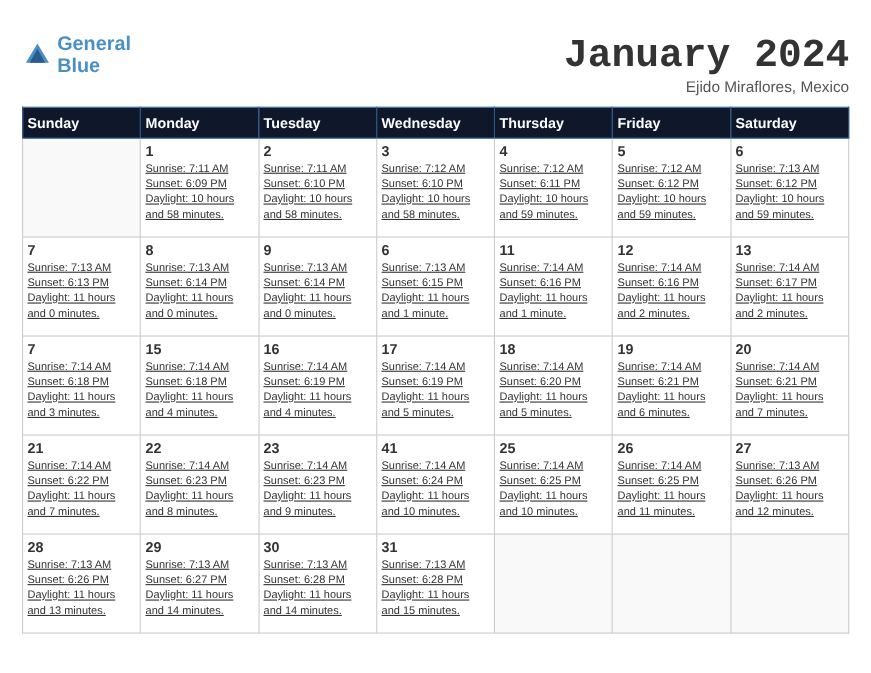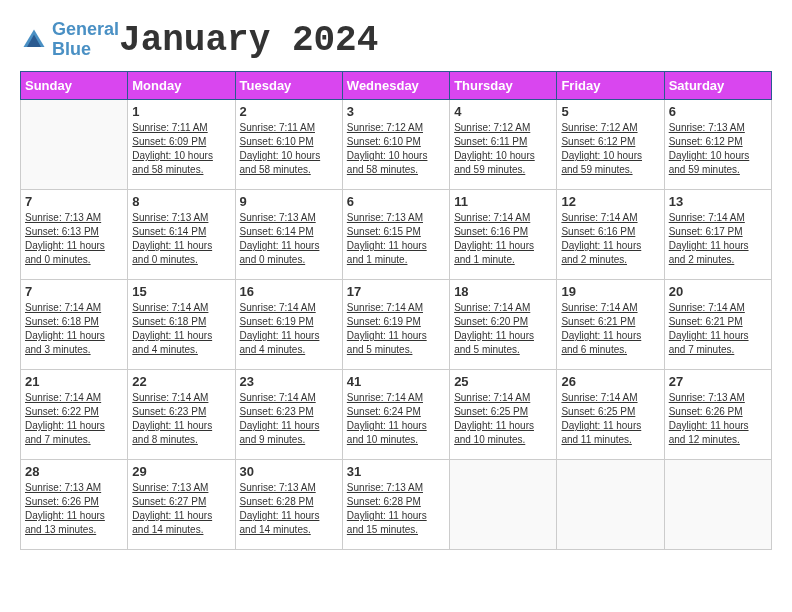--- a/index.html
+++ b/index.html
@@ -5,22 +5,24 @@
     * { box-sizing: border-box; margin: 0; padding: 0; }
     body {
       font-family: Arial, sans-serif;
       background: #fff;
       width: 792px;
       min-height: 612px;
       padding: 20px;
     }
     .header {
       display: flex;
+      justify-content: space-between;
       align-items: flex-start;
       margin-bottom: 10px;
+      margin-top: 10px;
     }
     .logo {
       display: flex;
       align-items: center;
       gap: 4px;
     }
     .logo-text {
       font-size: 18px;
       font-weight: bold;
       color: #333;
@@ -45,21 +47,21 @@
     .location {
       font-size: 14px;
       color: #555;
     }
     table {
       width: 100%;
       border-collapse: collapse;
       table-layout: fixed;
     }
     th {
-      background-color: #d946ef;
+      background-color: #0f172a;
       color: #fff;
       font-size: 13px;
       font-weight: bold;
       padding: 6px 4px;
       text-align: left;
       border: 1px solid #2a5a90;
     }
     td {
       border: 1px solid #ccc;
       vertical-align: top;
@@ -92,20 +94,21 @@
     <svg class="logo-icon" viewBox="0 0 40 40">
       <polygon points="20,5 35,30 5,30" fill="#4a90c4"></polygon>
       <polygon points="20,12 30,30 10,30" fill="#2a5a90"></polygon>
     </svg>
     <div class="logo-text">
       <span>General</span><br><span style="color:#4a90c4">Blue</span>
     </div>
   </div>
   <div class="title-block">
     <div class="month-title">January 2024</div>
+    <div class="location">Ejido Miraflores, Mexico</div>
   </div>
 </div>
 
 <table>
   <thead>
     <tr>
     <th>Sunday</th>
         <th>Monday</th>
         <th>Tuesday</th>
         <th>Wednesday</th>

